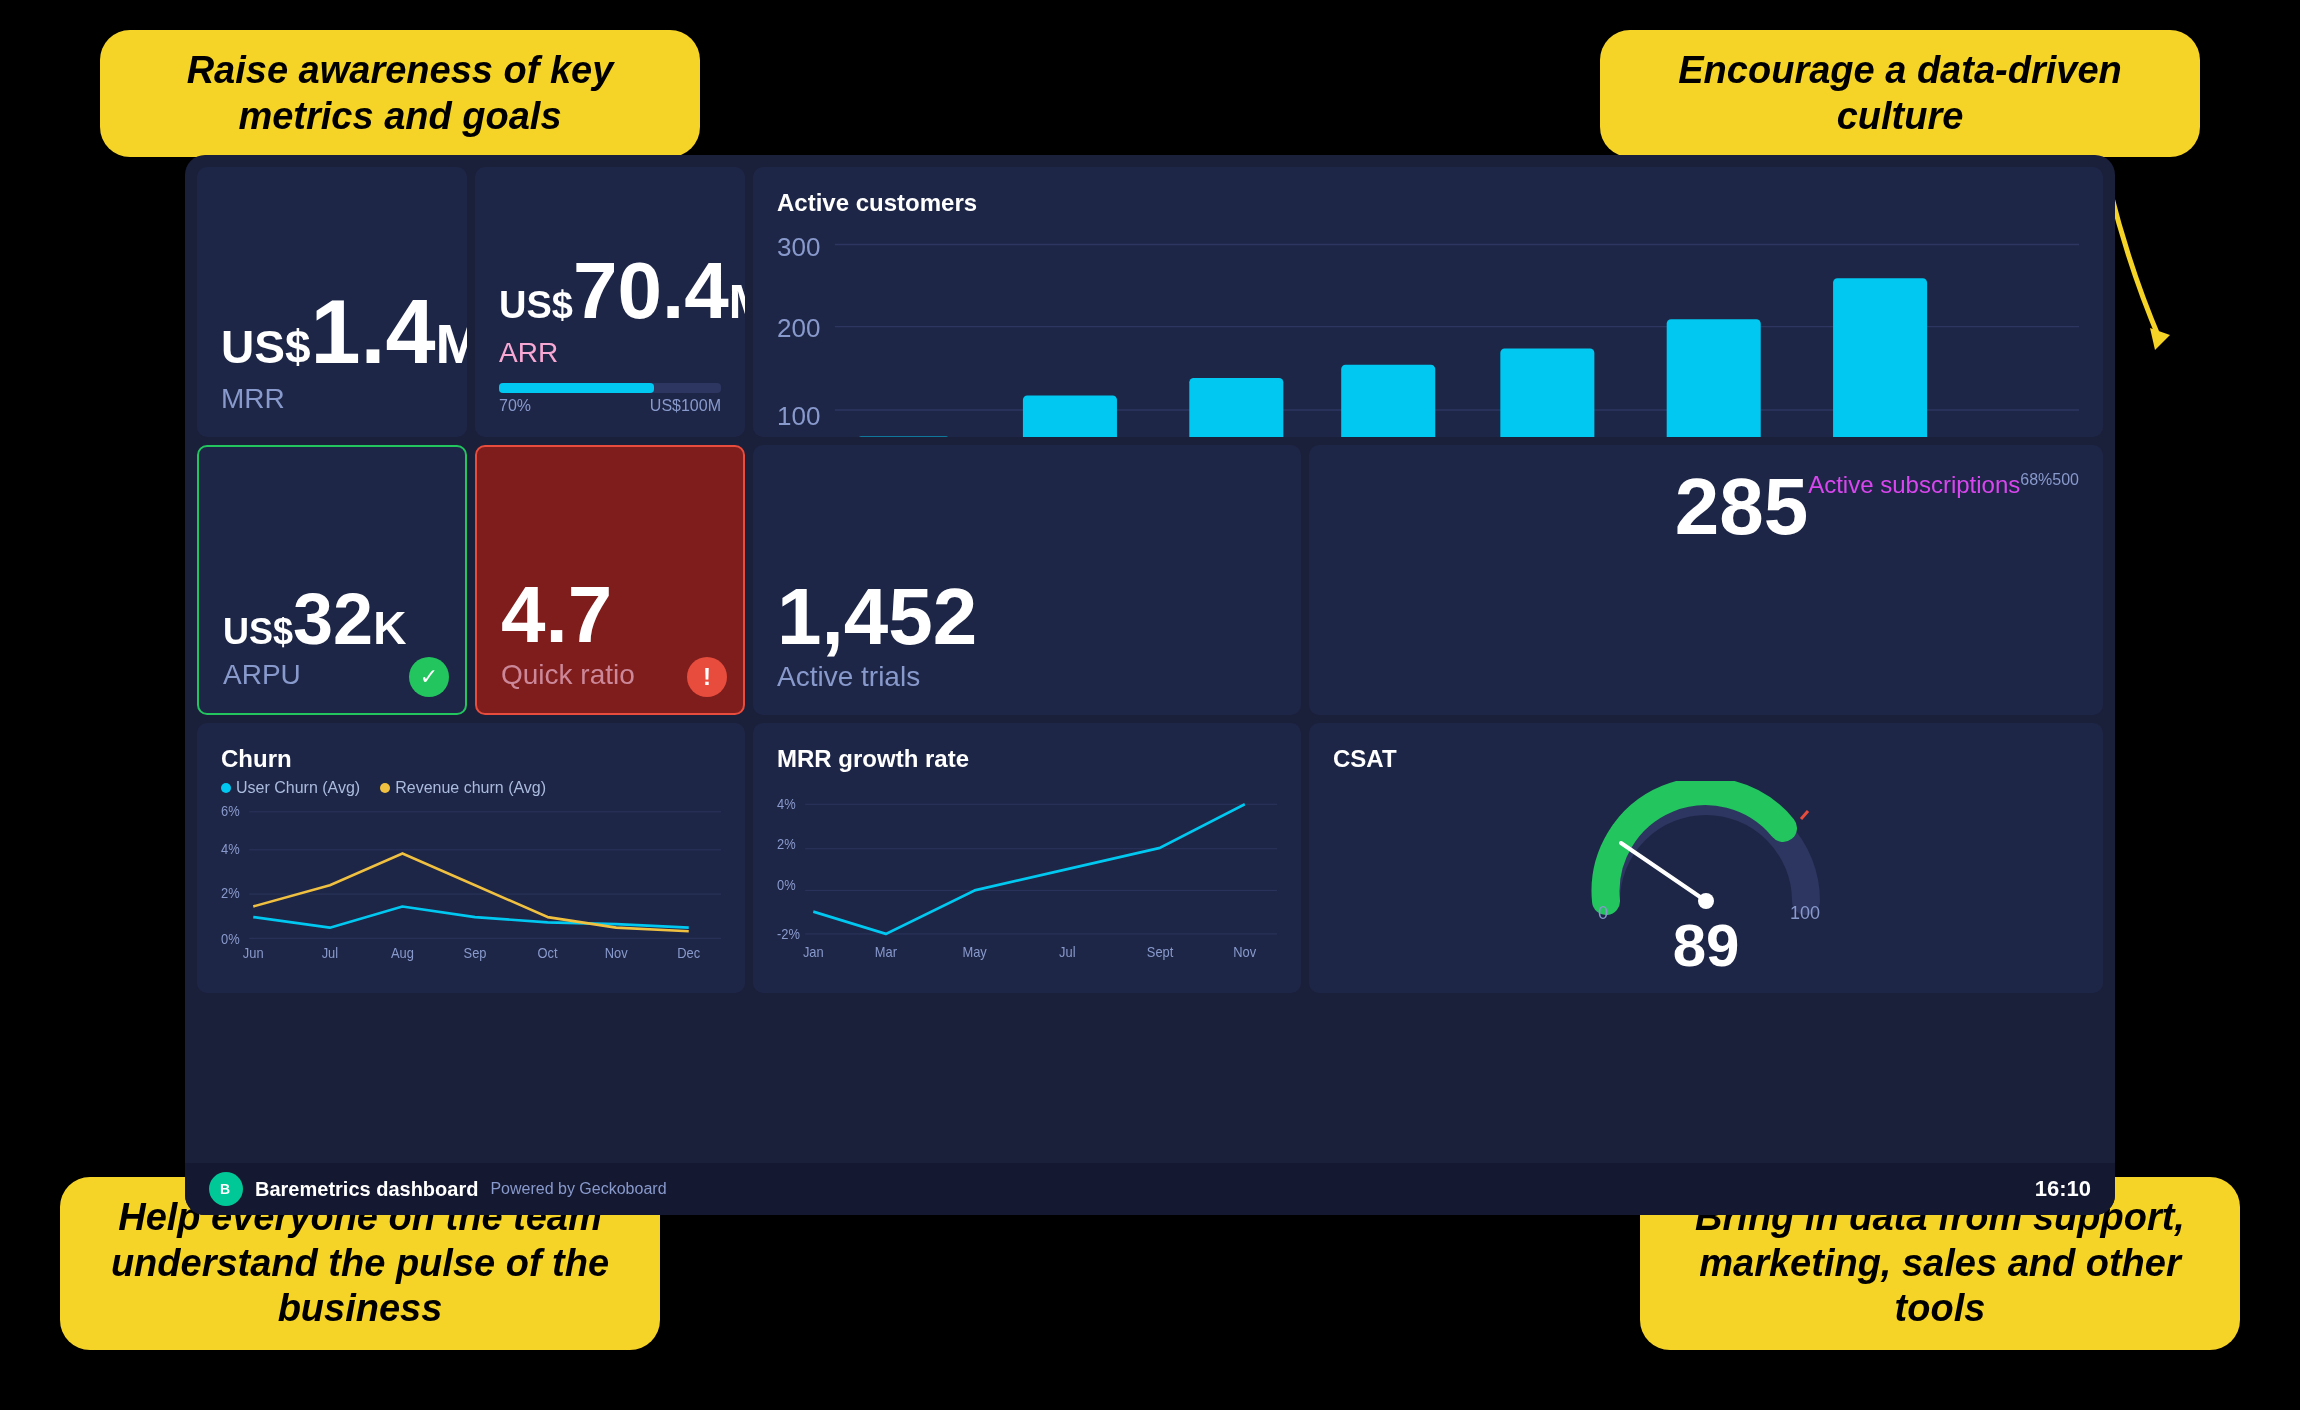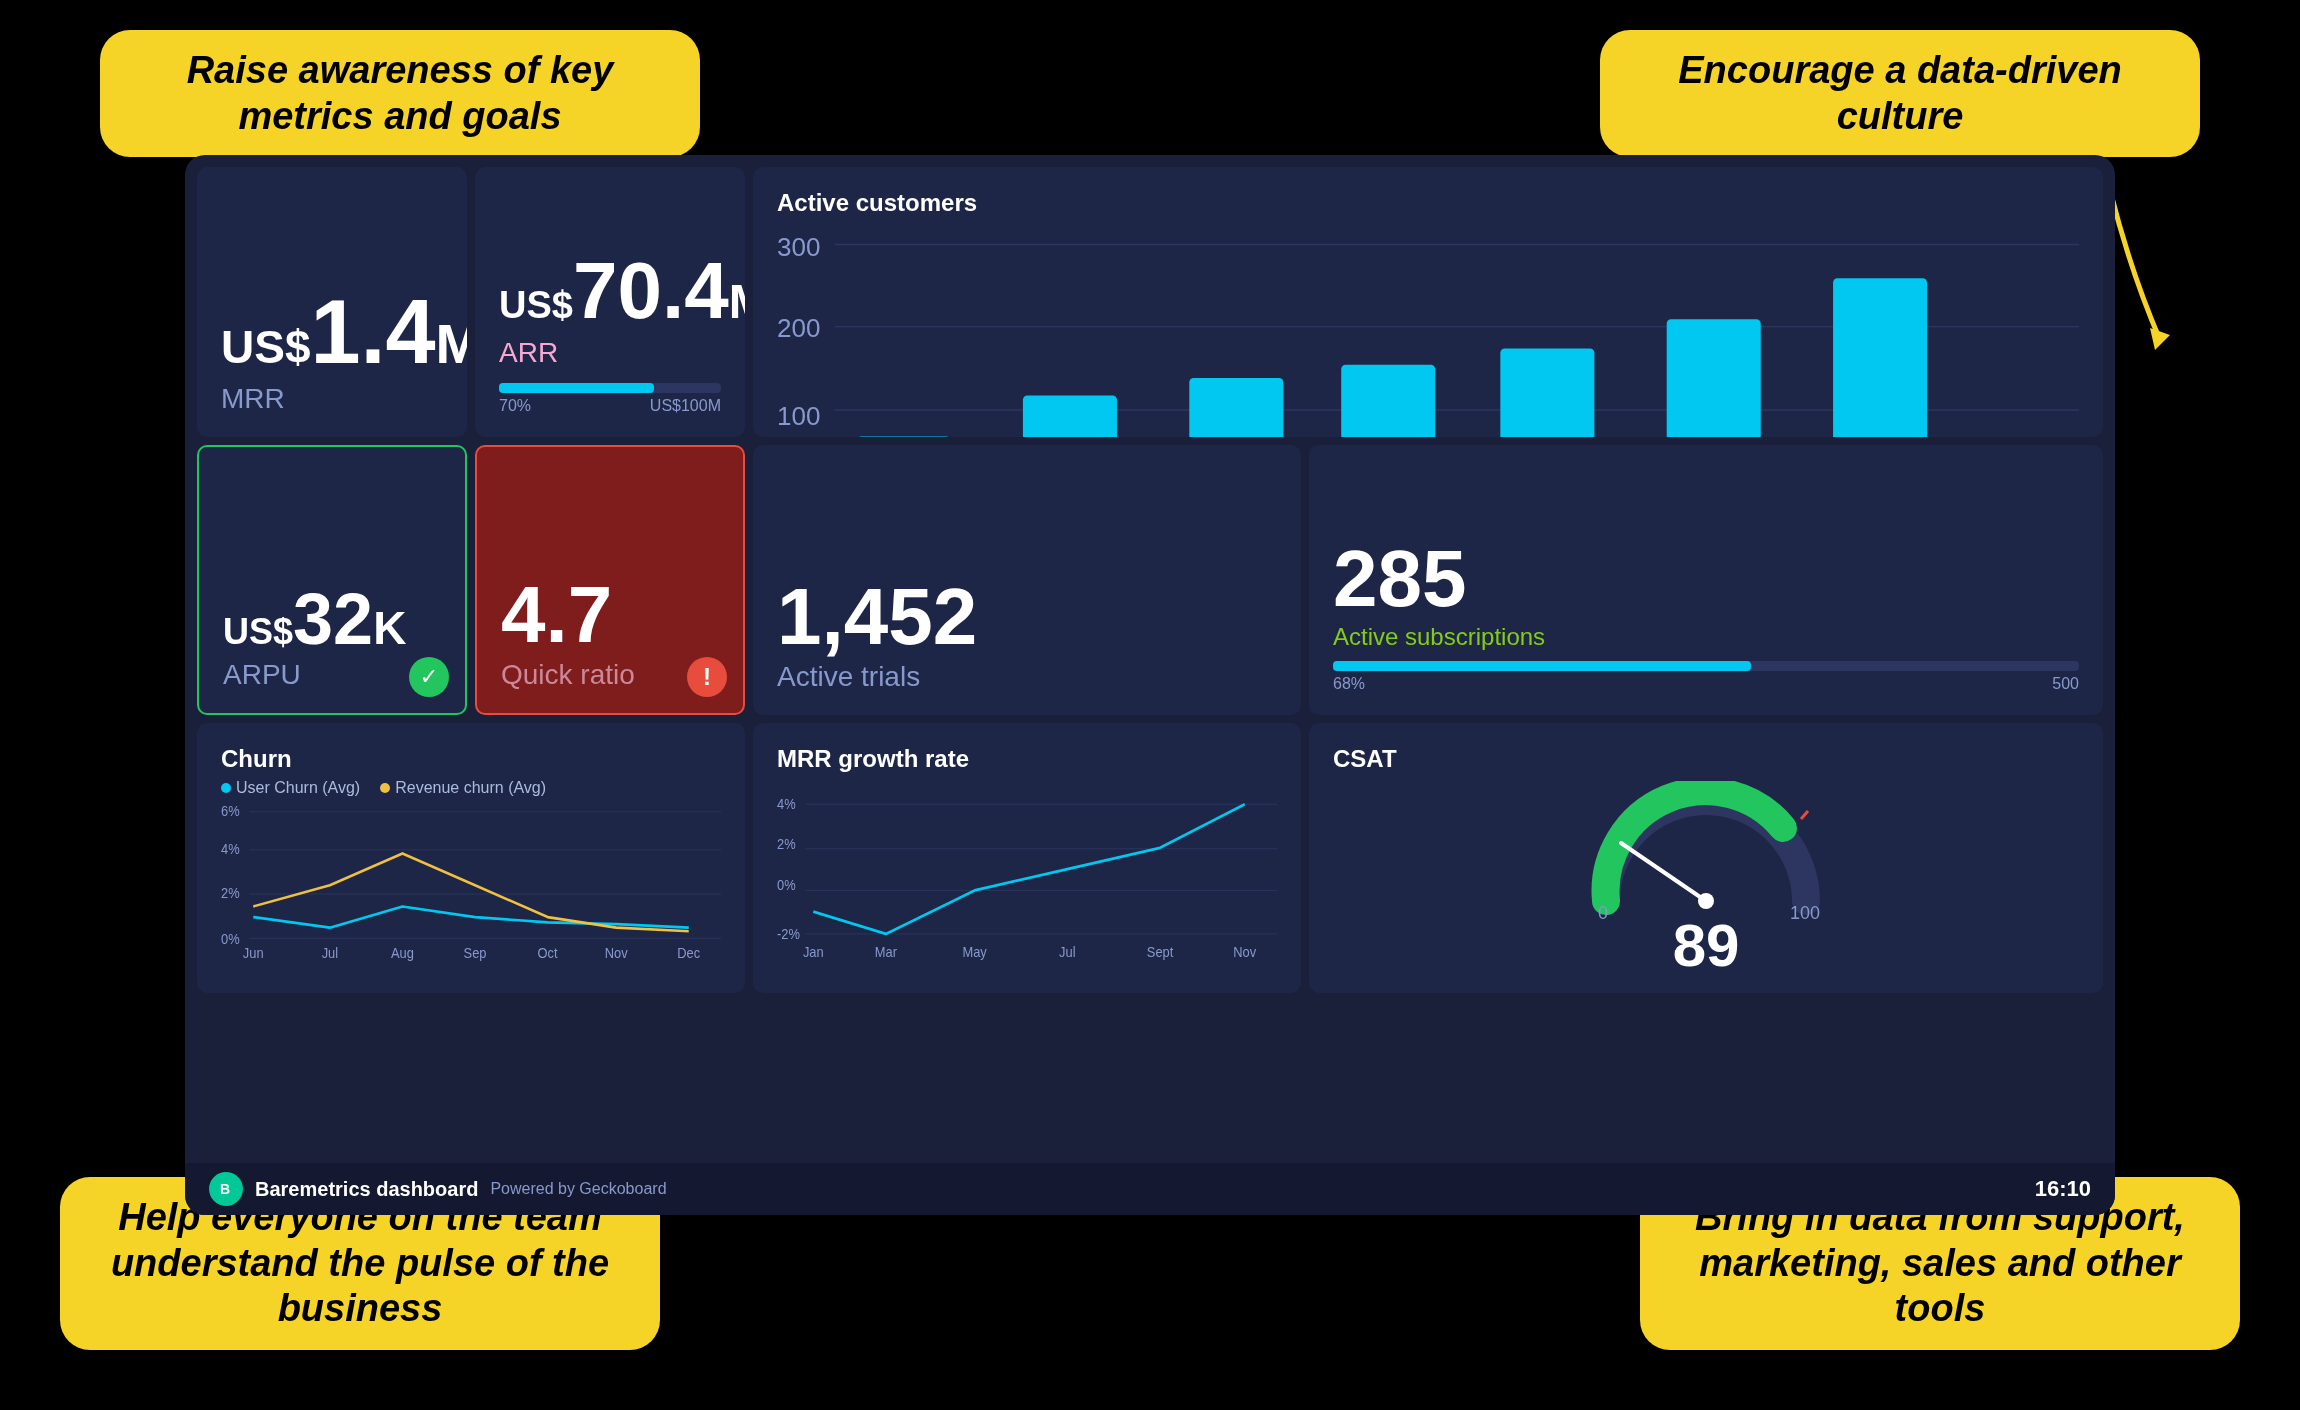--- a/index.html
+++ b/index.html
@@ -236,32 +236,31 @@
       font-size: 28px;
       color: #8899cc;
       margin-top: 4px;
     }
 
     
     .card-subs {
       grid-column: 5;
       grid-row: 2;
       display: flex;
-      flex-direction: column;
       justify-content: flex-end;
     }
     .card-subs .metric-value {
       font-size: 80px;
       font-weight: 900;
       color: #fff;
       line-height: 1;
     }
     .card-subs .metric-label {
       font-size: 24px;
-      color: #84cc16;
+      color: #d946ef;
       margin-top: 4px;
     }
 
     
     .card-churn {
       grid-column: 1 / 3;
       grid-row: 3;
       display: flex;
       flex-direction: column;
     }

